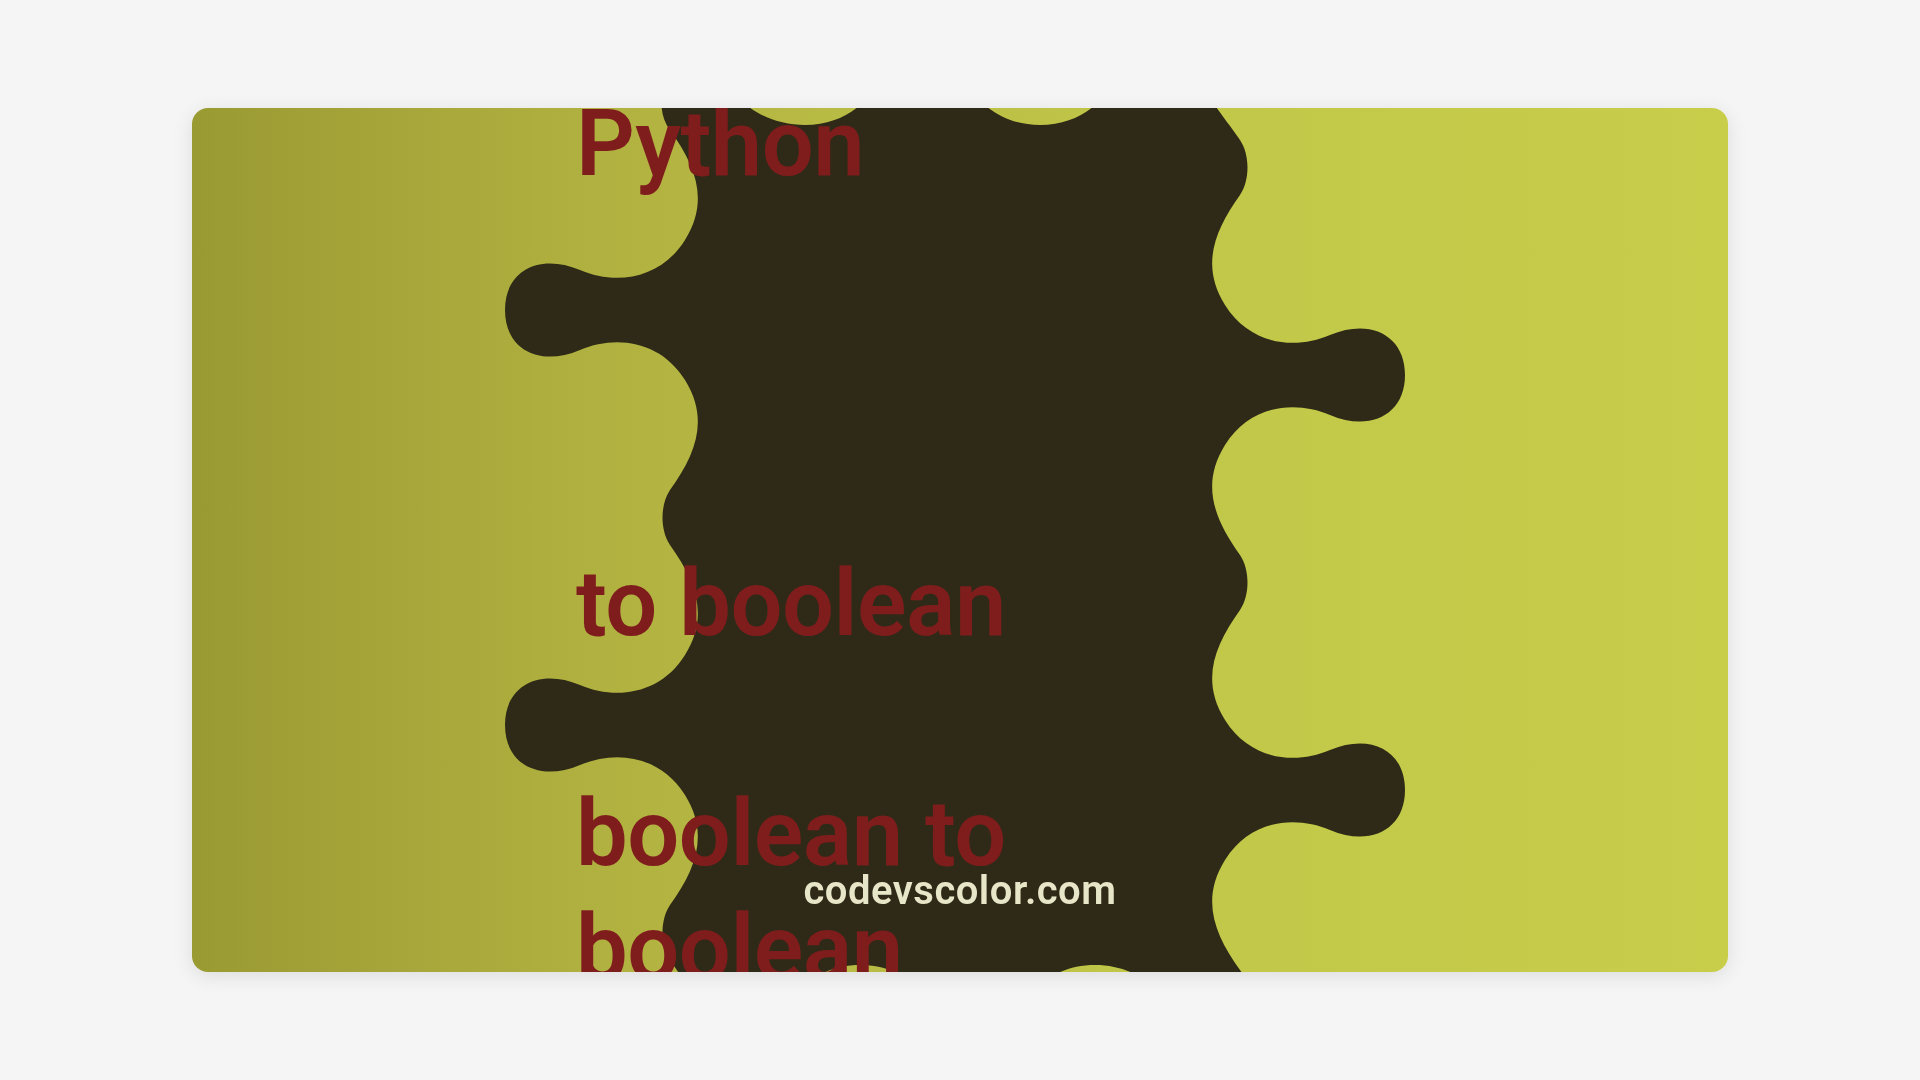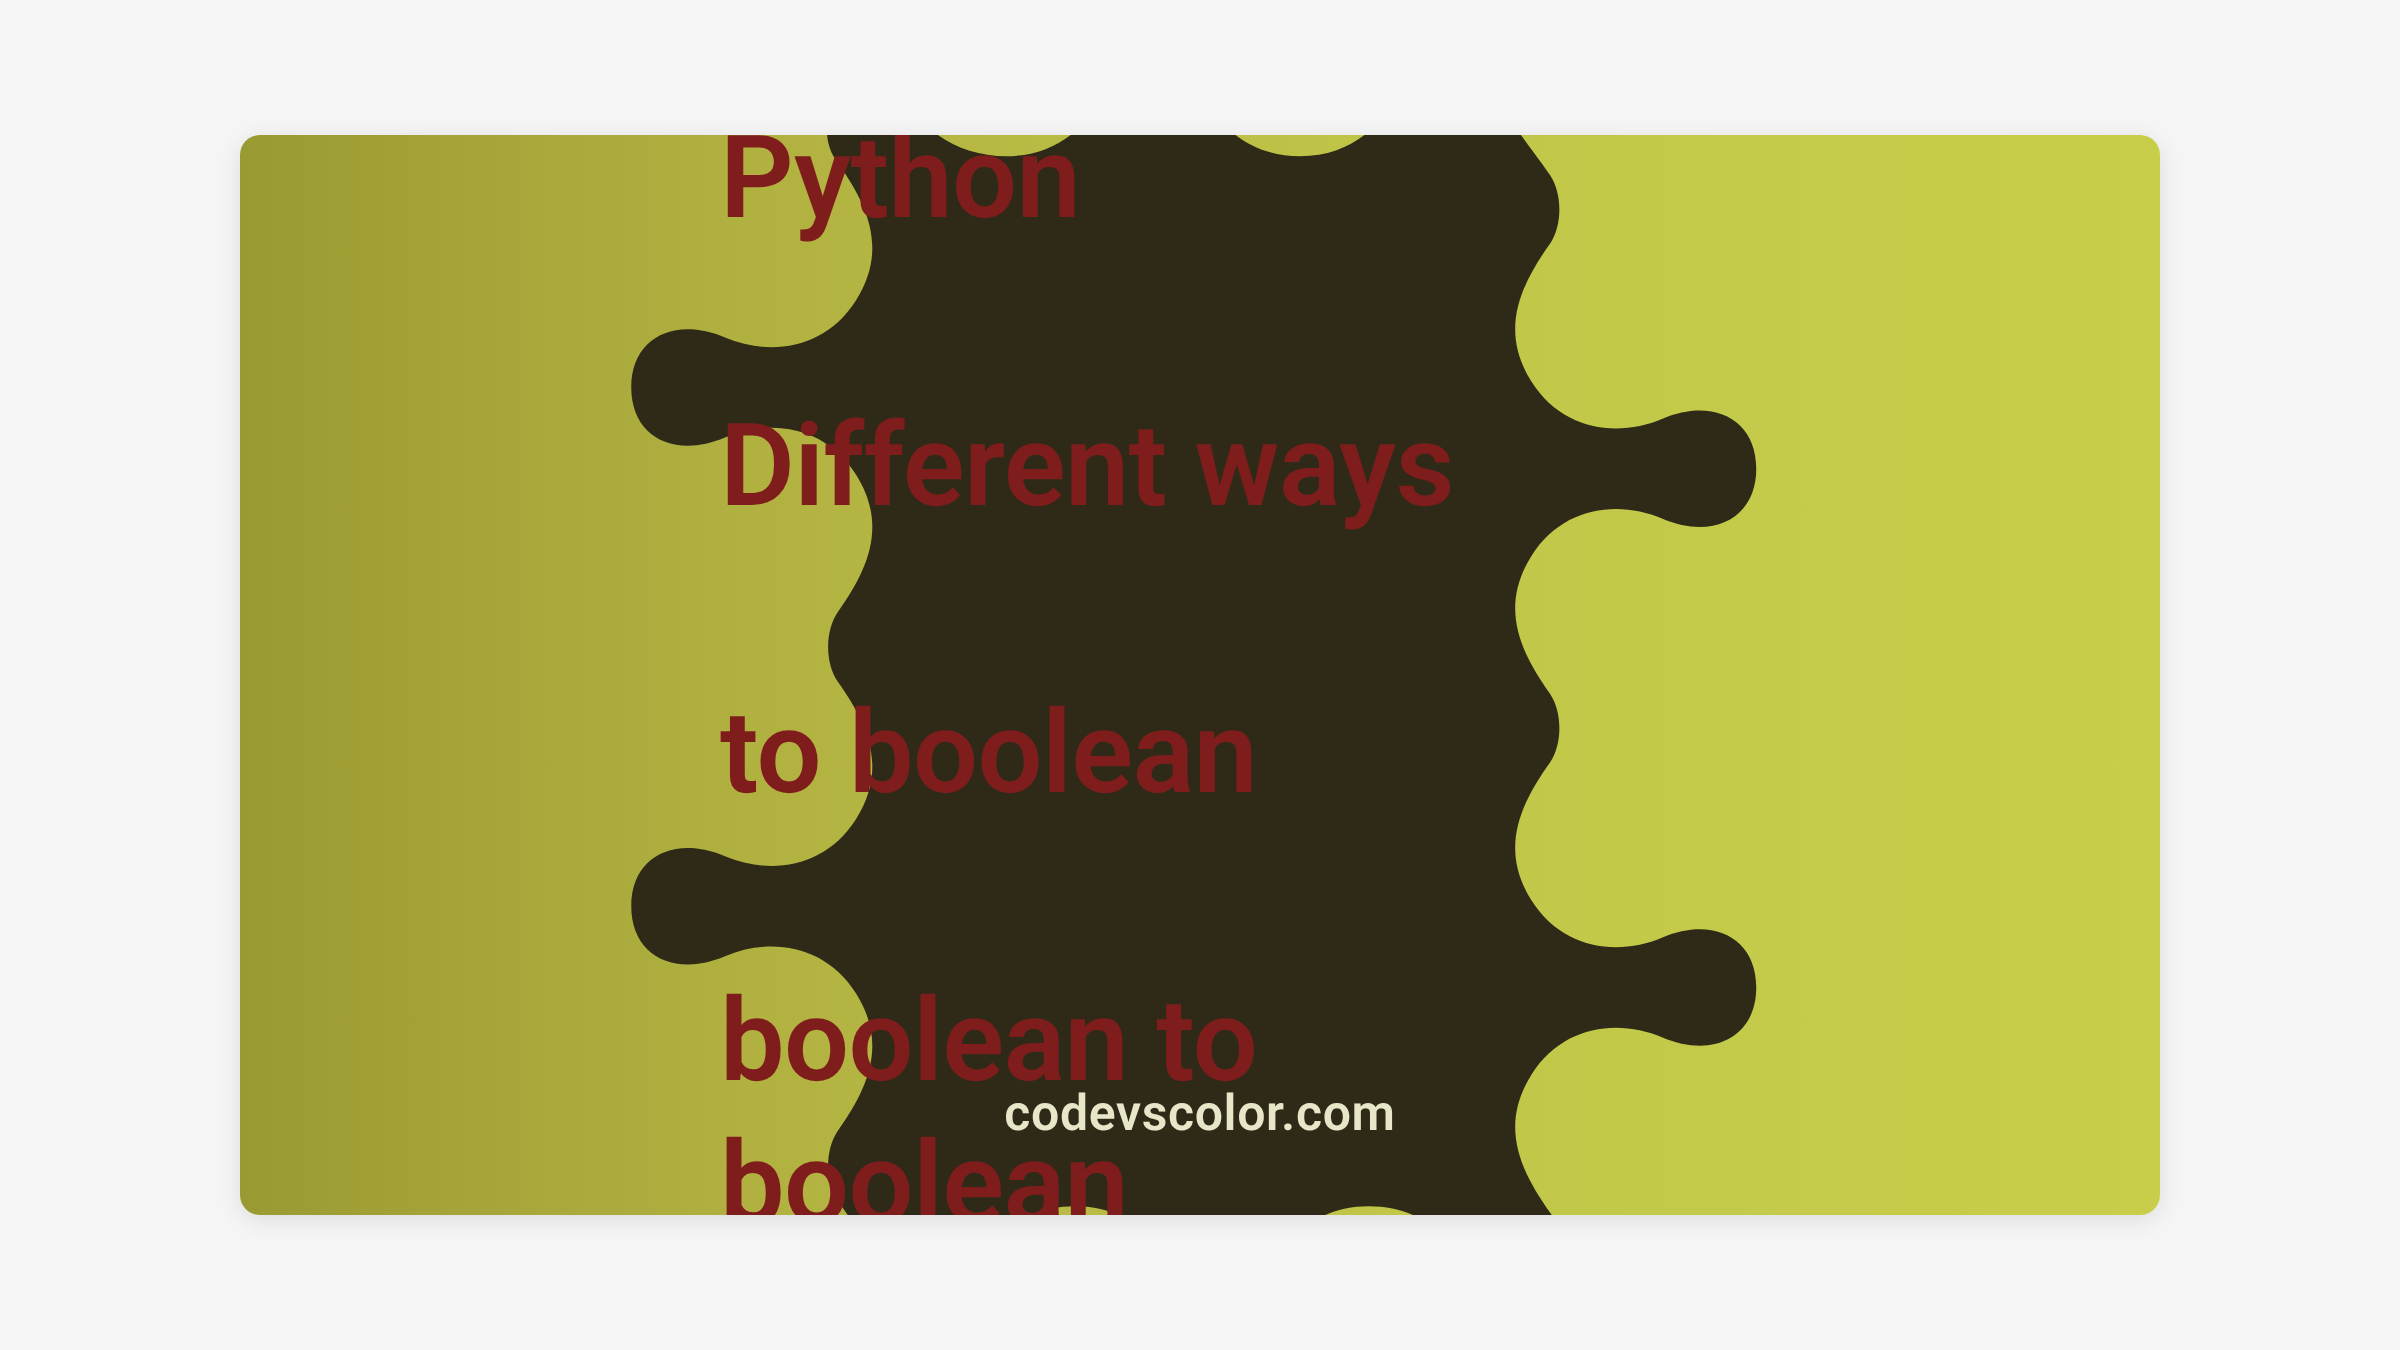--- a/index.html
+++ b/index.html
@@ -119,18 +119,18 @@
       C 135 220 170 203 210 220
       C 245 235 290 230 315 190
       C 340 150 325 115 300 80
       C 285 60 290 30 315 15
       C 335 3 340 0 350 0
       Z
     "></path>
   </svg>
   <div class="content">
     <span>Python</span><br>
-    <span>Different ways</span><br>
+    <br>
     <span>to boolean</span><br>
     <span>boolean to boolean</span>
   </div>
   <div class="domain">codevscolor.com</div>
 </div>
 
 </body></html>

